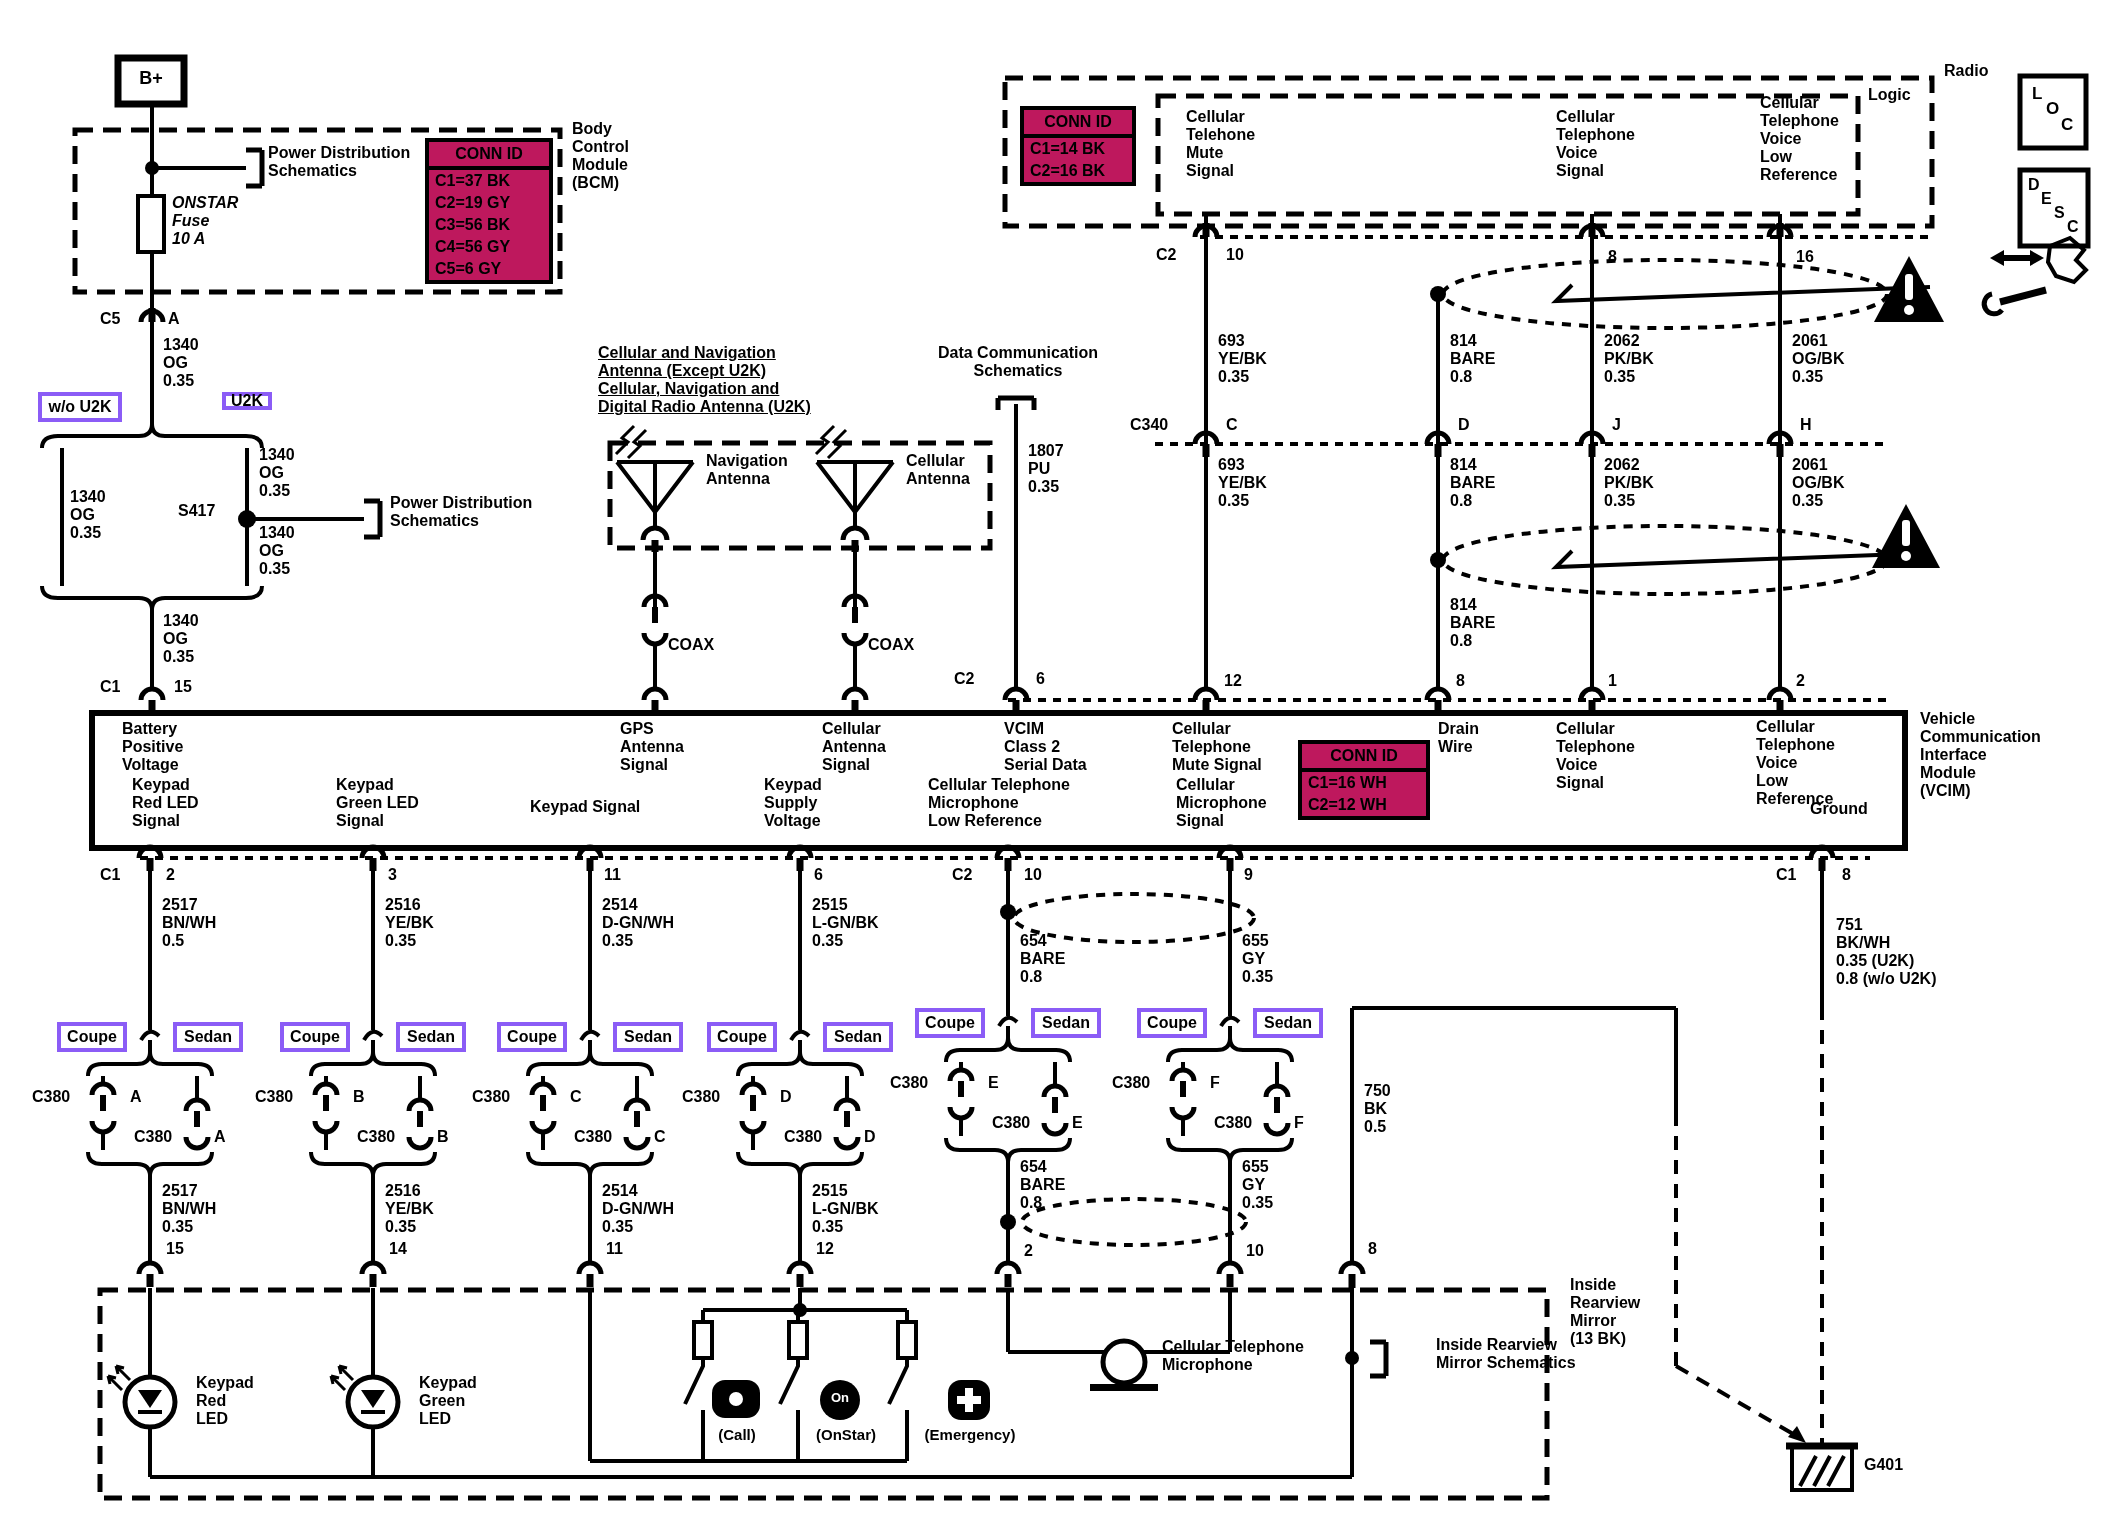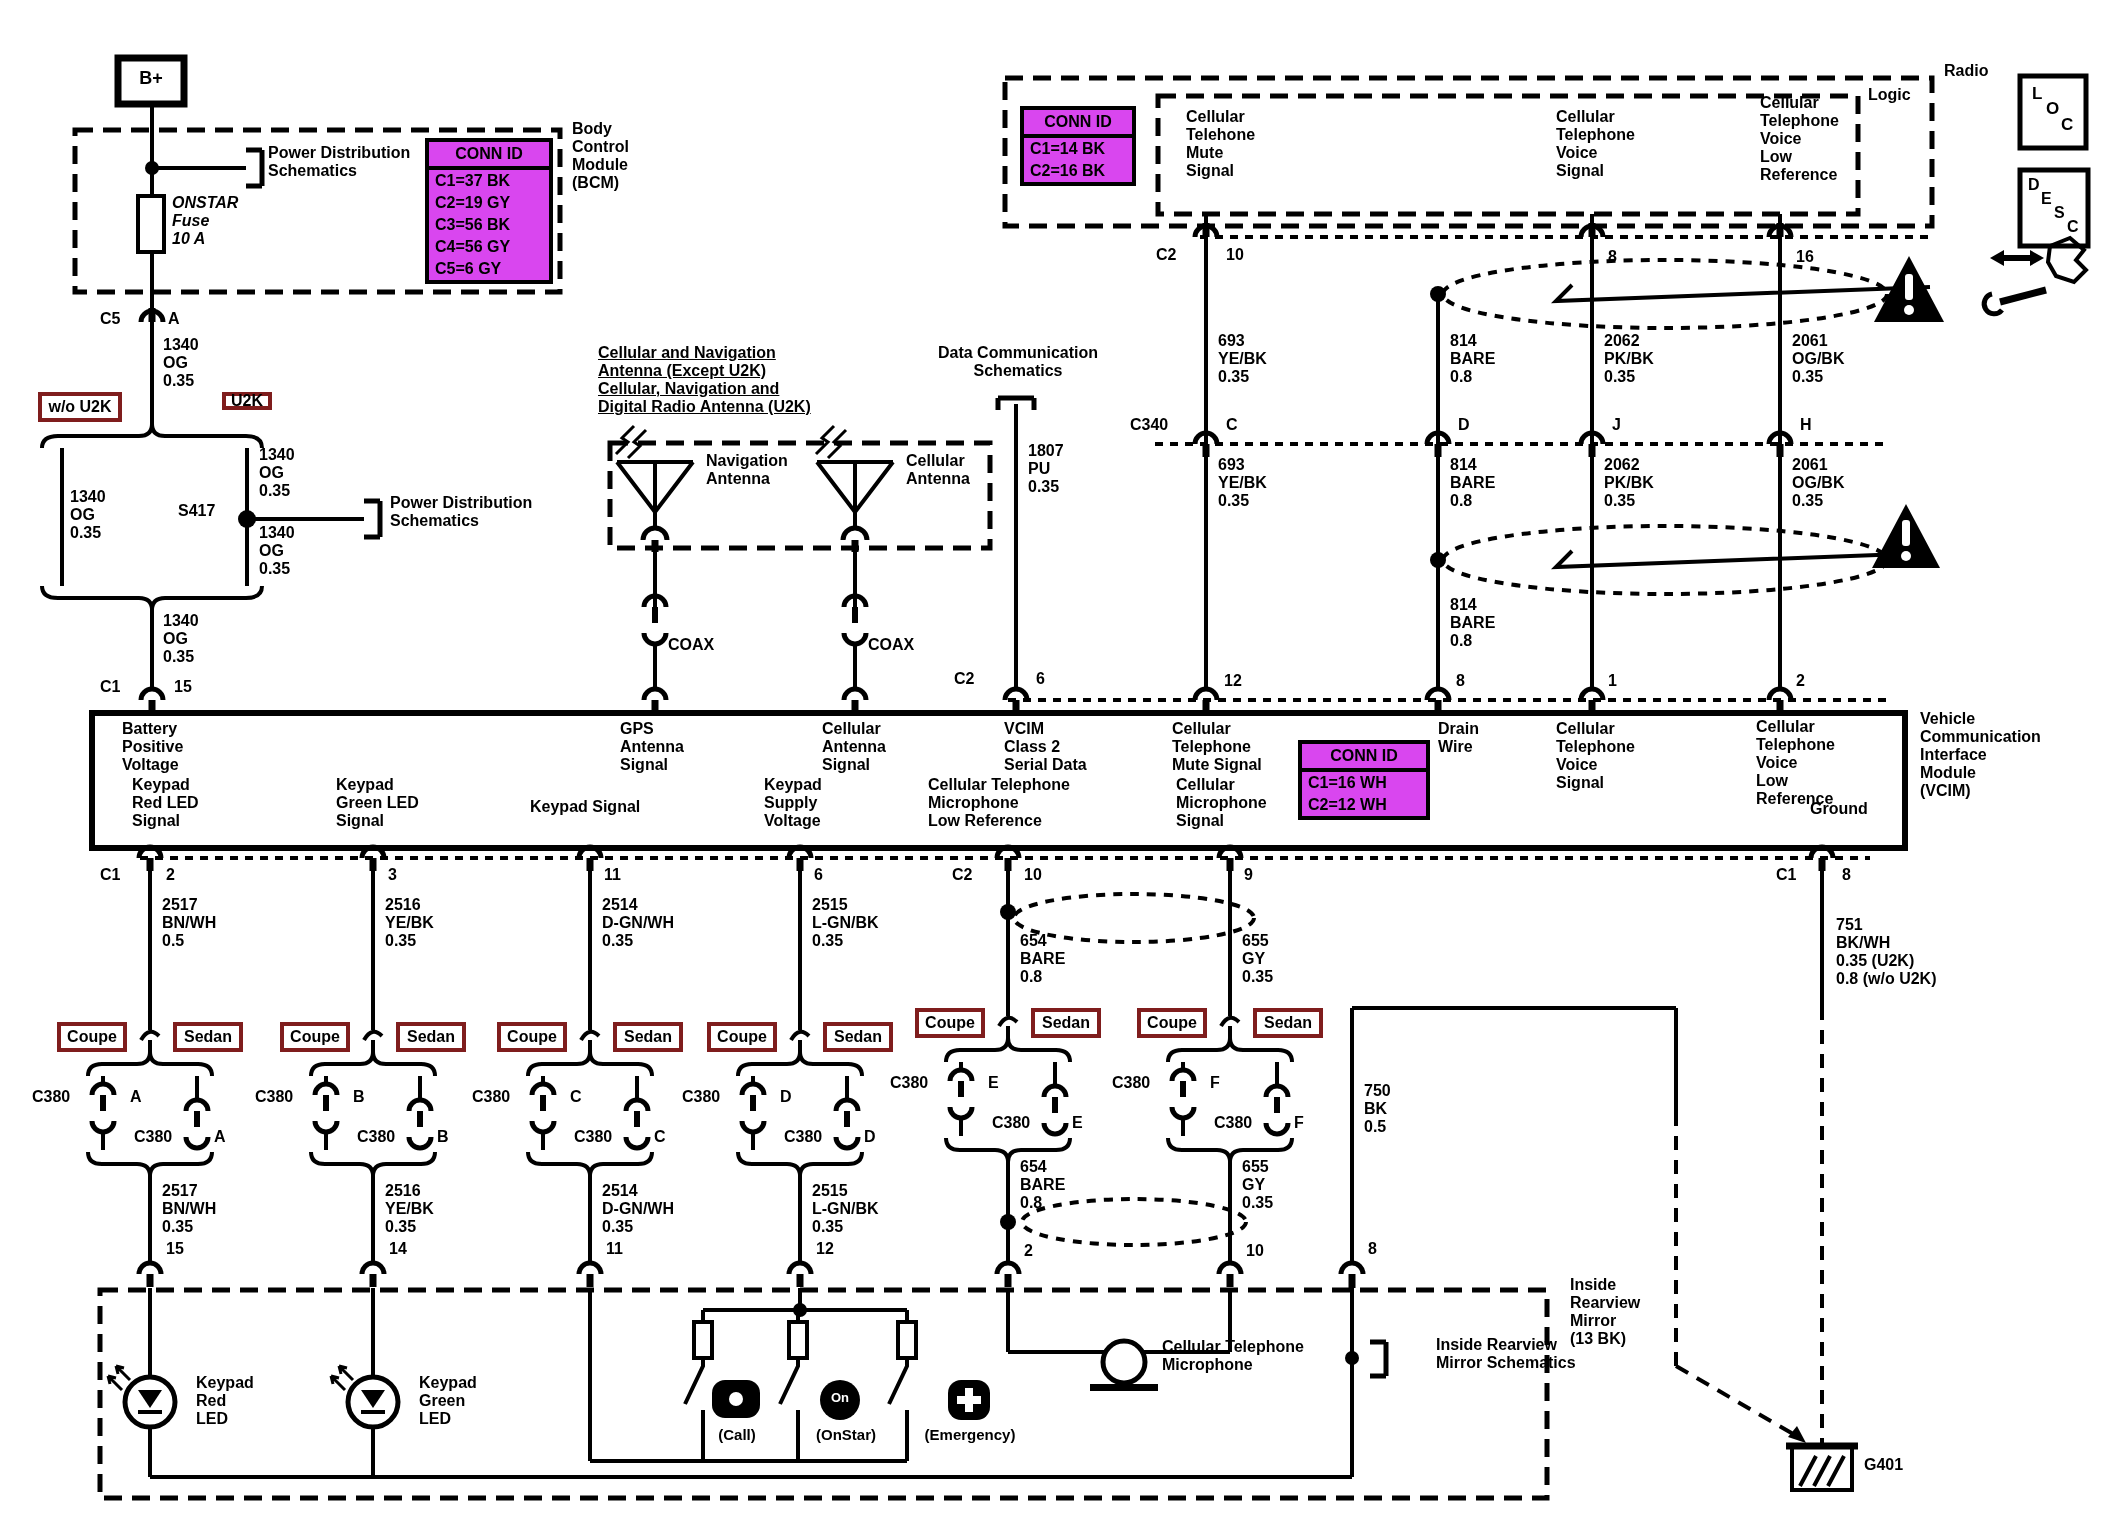--- a/index.html
+++ b/index.html
@@ -14,25 +14,25 @@
   #wires .w7{stroke-width:7}
   #wires .fillb{fill:#000;stroke:none}
   #wires .fillw{fill:#fff;stroke:none}
   #wires .boxw{fill:#fff}
   #wires .dash18{stroke-dasharray:18 10}
   #wires .dash14{stroke-dasharray:14 10}
   #wires .dash9{stroke-dasharray:9 8}
   #wires .dash8{stroke-dasharray:8 7}
   .lbl{position:absolute;color:#000;font:700 16px/18px "Liberation Sans",sans-serif;
        white-space:pre;z-index:5;}
-  .ctable{position:absolute;border:4px solid #000;background:#d946ef;z-index:6;
+  .ctable{position:absolute;border:4px solid #000;background:#be185d;z-index:6;
           font:700 16px/20px "Liberation Sans",sans-serif;}
   .cth{border-bottom:4px solid #000;text-align:center;padding:2px 4px;}
   .ctr{padding:1px 6px;white-space:pre;}
-  .optbox{position:absolute;border:4px solid #7f1d1d;background:#fff;z-index:6;
+  .optbox{position:absolute;border:4px solid #8b5cf6;background:#fff;z-index:6;
           display:flex;align-items:center;justify-content:center;
           font:700 16px "Liberation Sans",sans-serif;box-sizing:border-box;white-space:pre;}
 </style>
 </head>
 <body>
 
 <div id="canvas">
 <svg id="wires" width="2124" height="1522" viewBox="0 0 2124 1522">
 
   <g>

